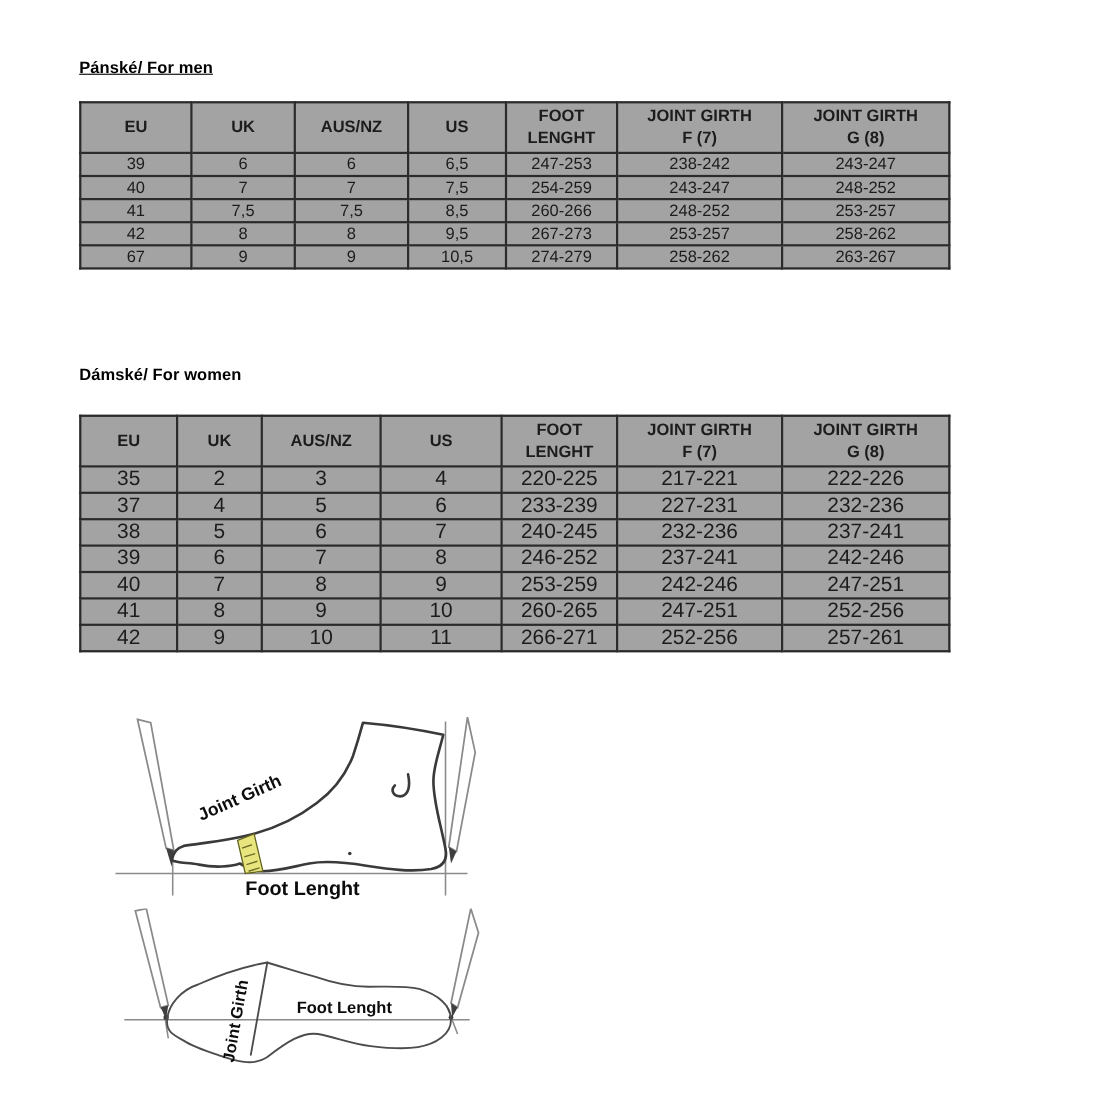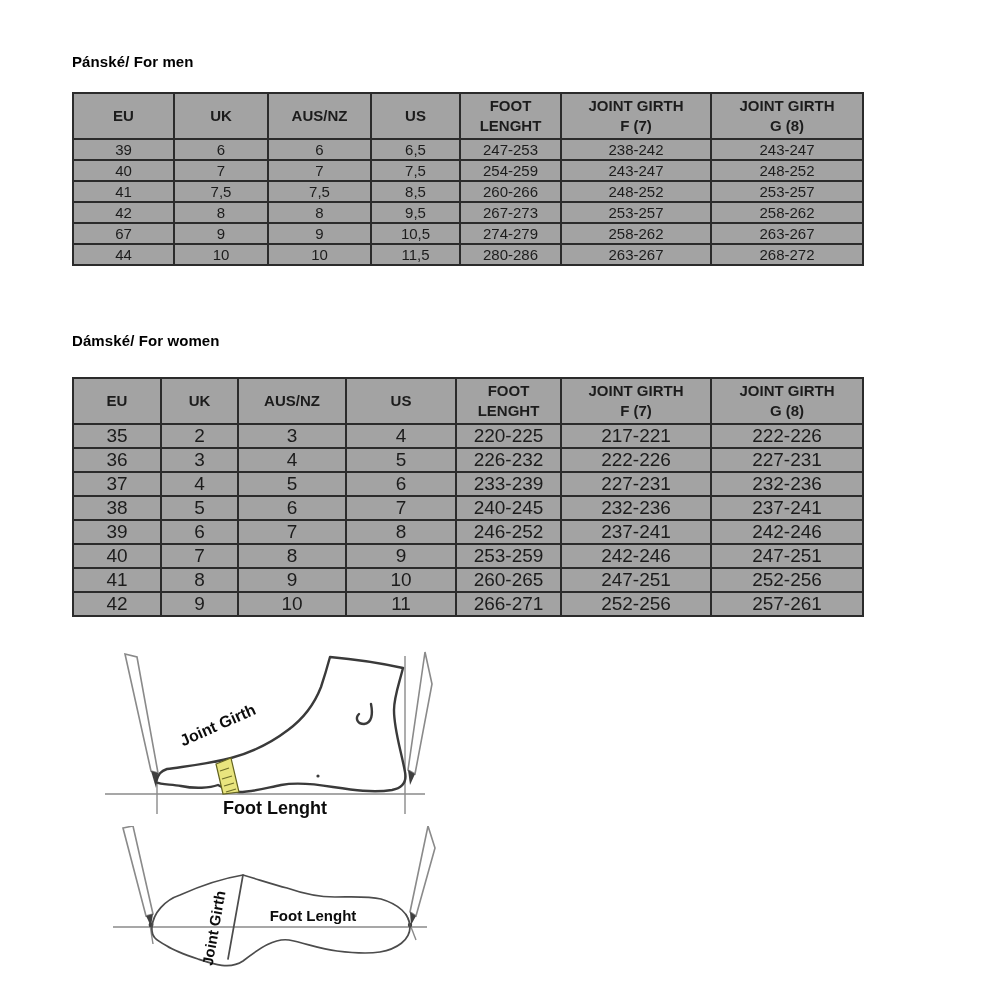--- a/index.html
+++ b/index.html
@@ -5,21 +5,21 @@
   html,body{margin:0;padding:0;background:#ffffff;}
   body{
     width:997px;height:997px;position:relative;overflow:hidden;
     font-family:"Liberation Sans","DejaVu Sans",sans-serif;color:#1c1c1c;
   }
   .page{position:absolute;inset:0;}
   .section-title{
     position:absolute;left:72px;margin:0;
     font-size:15px;font-weight:700;color:#000;letter-spacing:.1px;
   }
-  .men-title{top:53px;}
+  .men-title{top:53px;text-decoration:underline;}
   .women-title{top:332px;}
 
   table.size-table{
     position:absolute;left:72px;width:790px;
     border-collapse:collapse;table-layout:fixed;
     background:#a3a3a3;
   }
   .men-table{top:92px;}
   .women-table{top:377px;}
   .size-table th,.size-table td{
@@ -136,29 +136,20 @@
         </tr>
         <tr>
           <td>67</td>
           <td>9</td>
           <td>9</td>
           <td>10,5</td>
           <td>274-279</td>
           <td>258-262</td>
           <td>263-267</td>
         </tr>
-        <tr>
-          <td>44</td>
-          <td>10</td>
-          <td>10</td>
-          <td>11,5</td>
-          <td>280-286</td>
-          <td>263-267</td>
-          <td>268-272</td>
-        </tr>
       </tbody>
   </table>
 
   <h2 class="section-title women-title">Dámské/ For women</h2>
 
   <table class="size-table women-table">
     <colgroup>
         <col>
         <col>
         <col>
@@ -183,29 +174,20 @@
     </thead>
     <tbody>
         <tr>
           <td>35</td>
           <td>2</td>
           <td>3</td>
           <td>4</td>
           <td>220-225</td>
           <td>217-221</td>
           <td>222-226</td>
-        </tr>
-        <tr>
-          <td>36</td>
-          <td>3</td>
-          <td>4</td>
-          <td>5</td>
-          <td>226-232</td>
-          <td>222-226</td>
-          <td>227-231</td>
         </tr>
         <tr>
           <td>37</td>
           <td>4</td>
           <td>5</td>
           <td>6</td>
           <td>233-239</td>
           <td>227-231</td>
           <td>232-236</td>
         </tr>

